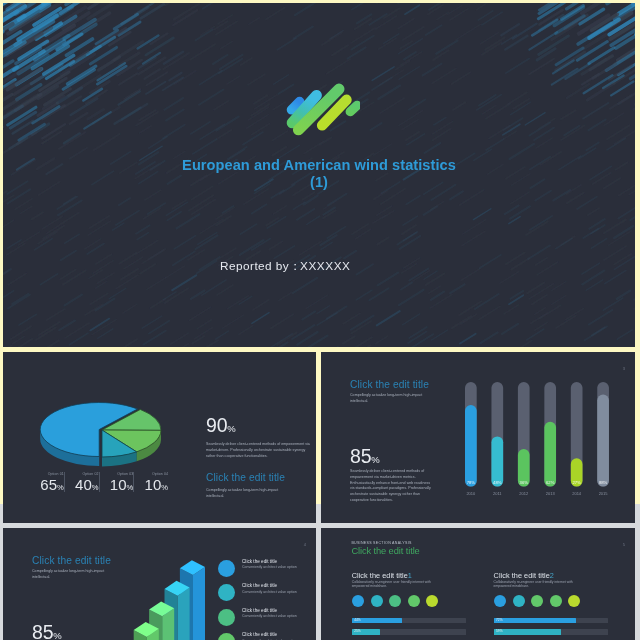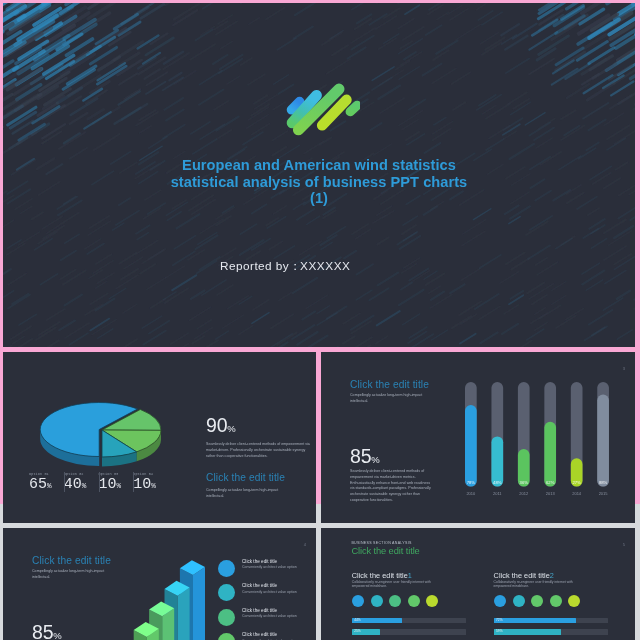--- a/index.html
+++ b/index.html
@@ -1,31 +1,31 @@
 <!DOCTYPE html>
 <html><head>
 <meta charset="utf-8">
 <style>
   html,body{margin:0;padding:0;background:#d7dadd;width:640px;height:640px;overflow:hidden;}
   body{font-family:"Liberation Sans",sans-serif;}
-  .deck{position:absolute;left:0;top:0;width:640px;height:504px;background:#f9a8d4;}
+  .deck{position:absolute;left:0;top:0;width:640px;height:504px;background:#fef9c3;}
   .slide{position:absolute;background:#2b2f3a;overflow:hidden;}
   #s1{left:3px;top:3px;width:632px;height:344px;background:#262b36;}
   #s1 .bg{position:absolute;inset:0;}
   #s1 .logo{position:absolute;left:277px;top:79px;width:80px;height:54px;}
   .title{position:absolute;left:0;right:0;top:154px;text-align:center;
     font-size:14.6px;font-weight:bold;line-height:16.6px;color:#2e9bd8;letter-spacing:.05px;}
   .meta{position:absolute;left:22px;right:0;top:256px;text-align:center;color:#e6e9ef;font-size:11.8px;line-height:14px;}
   .meta .row{display:block;}
   .meta .lbl{display:inline-block;width:80px;text-align:right;letter-spacing:.45px;white-space:nowrap;}
   .meta .val{display:inline-block;width:140px;text-align:left;letter-spacing:.55px;}
   #s2{left:3px;top:352px;width:313px;height:171px;}
   #s2 .pie{position:absolute;left:28px;top:42px;width:145px;height:85px;}
   .legend{position:absolute;left:26px;top:119px;width:139px;height:22px;display:flex;}
-  .legend .cell{flex:1;text-align:left;position:relative;font-family:Liberation Mono, monospace;}
+  .legend .cell{flex:1;text-align:right;position:relative;}
   .legend .cell+.cell:before{content:"";position:absolute;left:0;top:1px;height:20px;width:1px;background:#4d5462;}
   .legend .nm{font-size:3.5px;color:#8d95a3;letter-spacing:.1px;line-height:6px;}
   .legend .vl{font-size:15px;color:#e4e7ec;line-height:15px;font-weight:300;}
   .legend .vl i{font-style:normal;font-size:7.6px;letter-spacing:0;}
   .rt{position:absolute;left:203px;top:0;width:110px;}
   .bignum{font-size:19.5px;color:#e9ecf1;font-weight:400;line-height:20px;letter-spacing:-.2px;}
   .bignum i{font-style:normal;font-size:9.5px;}
   .para{font-size:3.6px;line-height:5.75px;color:#aab1bd;letter-spacing:.02px;}
   .edittitle{font-size:10.2px;color:#2a82b4;line-height:12px;letter-spacing:.1px;}
   #s3{left:321px;top:352px;width:314px;height:171px;}
@@ -1221,21 +1221,20 @@
       <g stroke-linecap="round" fill="none">
         <path d="M11.5 27.8 L19.6 19.6" stroke="url(#lg1)" stroke-width="9.6"></path>
         <path d="M12.1 40.9 L36.5 13.4" stroke="url(#lg2)" stroke-width="10.8"></path>
         <path d="M18.4 47.8 L59.0 7.1" stroke="url(#lg3)" stroke-width="11.0"></path>
         <path d="M42.1 43.4 L66.5 17.8" stroke="url(#lg4)" stroke-width="10.4"></path>
         <path d="M70.3 29.6 L77.1 23.4" stroke="url(#lg5)" stroke-width="9.4"></path>
       </g>
     </svg>
     <div class="title">
       <div>European and American wind statistics</div>
-      <div>statistical analysis of business PPT charts</div>
       <div>(1)</div>
     </div>
     <div class="meta">
       <span class="row"><span class="lbl">Reported by：</span><span class="val">XXXXXX</span></span>
     </div>
   </div>
   <div class="slide" id="s2">
     <svg class="pie" id="piesvg" viewBox="0 0 145 85">
         <path d="M130.00 36.00 A59 27 0 0 1 130.00 36.33 L130.00 45.83 A59 27 0 0 0 130.00 45.50 Z" fill="#47894a"></path>
         <path d="M109.32 15.47 L71.00 36.00 L71.00 45.50 L109.32 24.97 Z" fill="#3b723d"></path>

